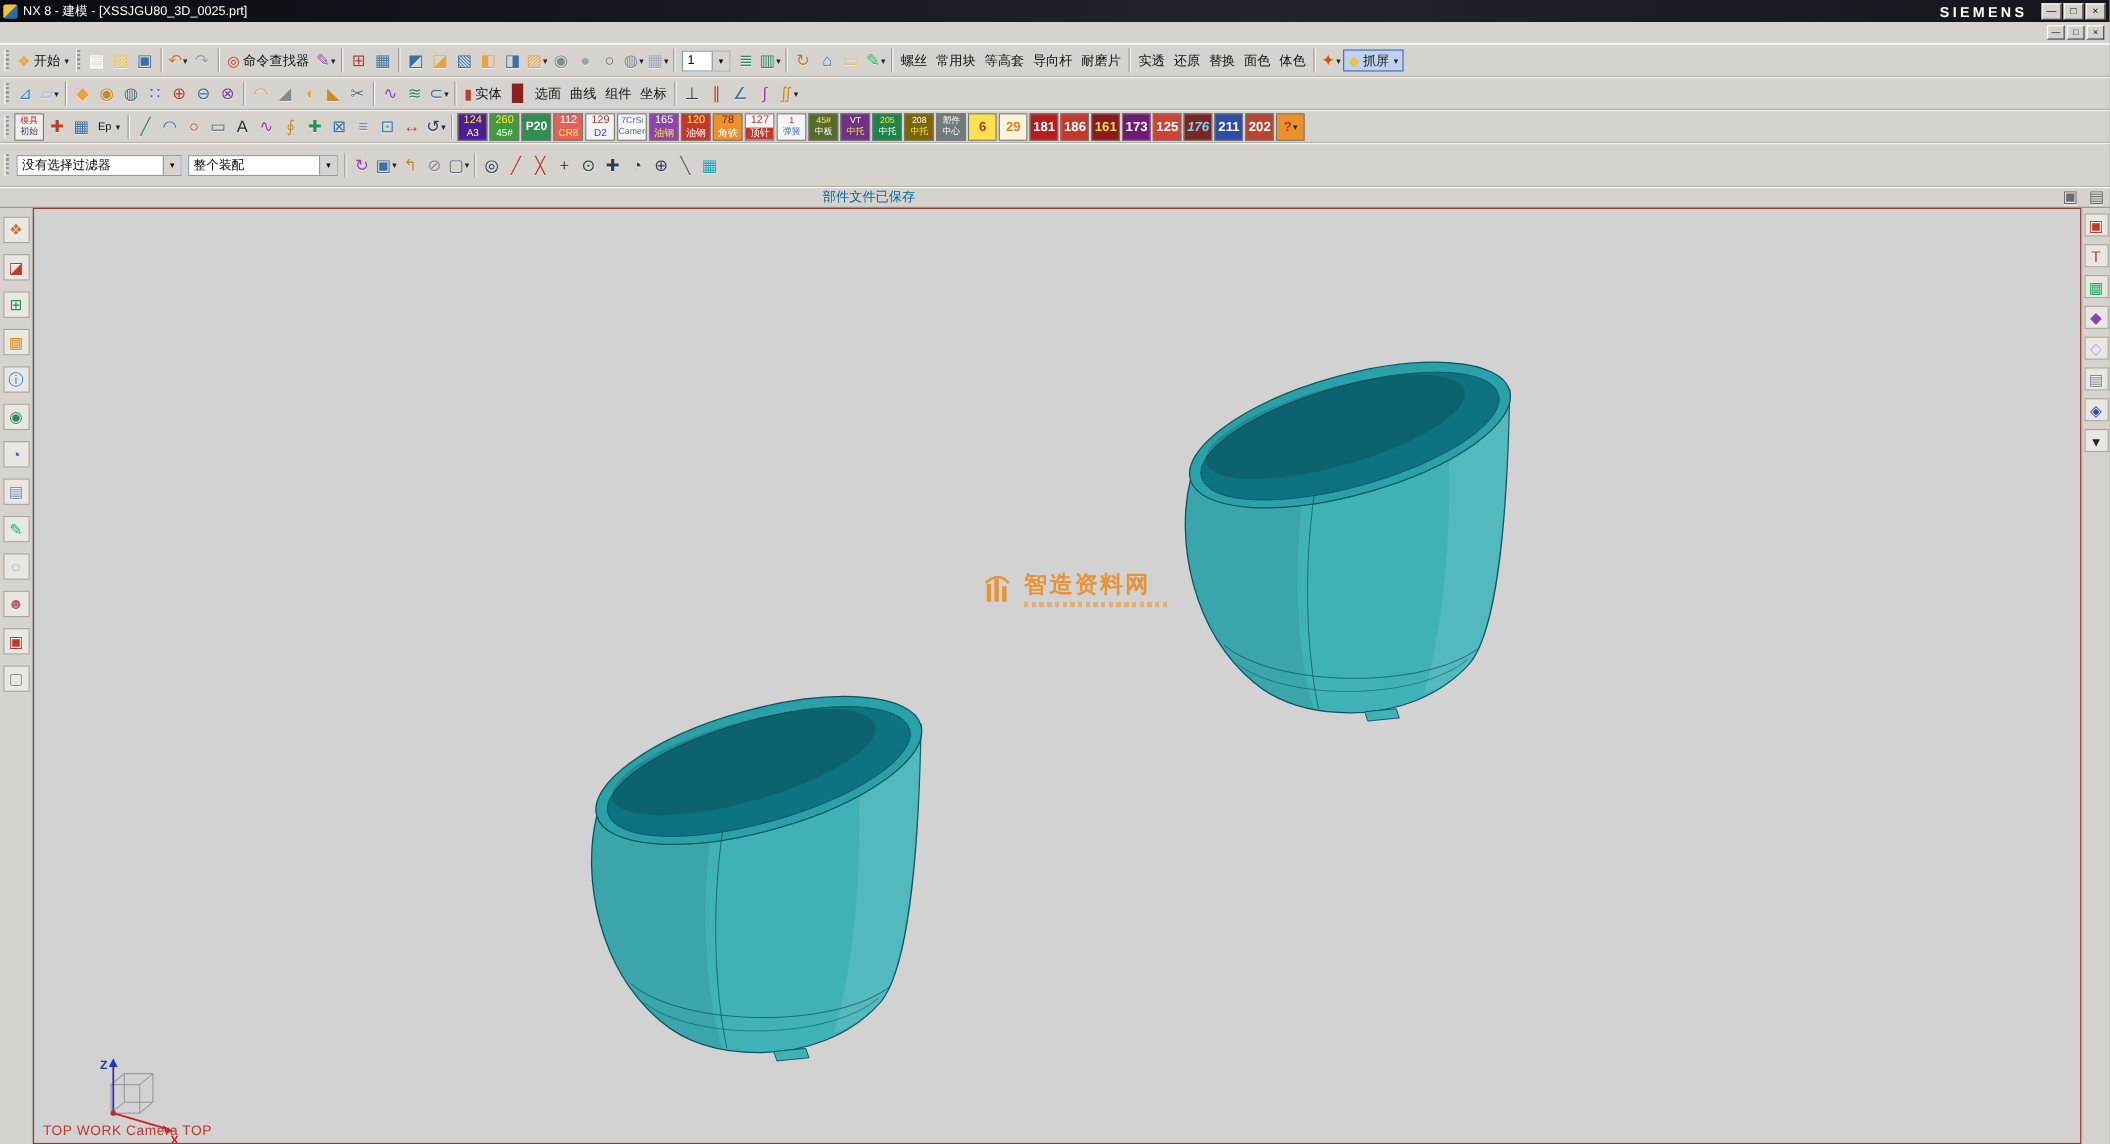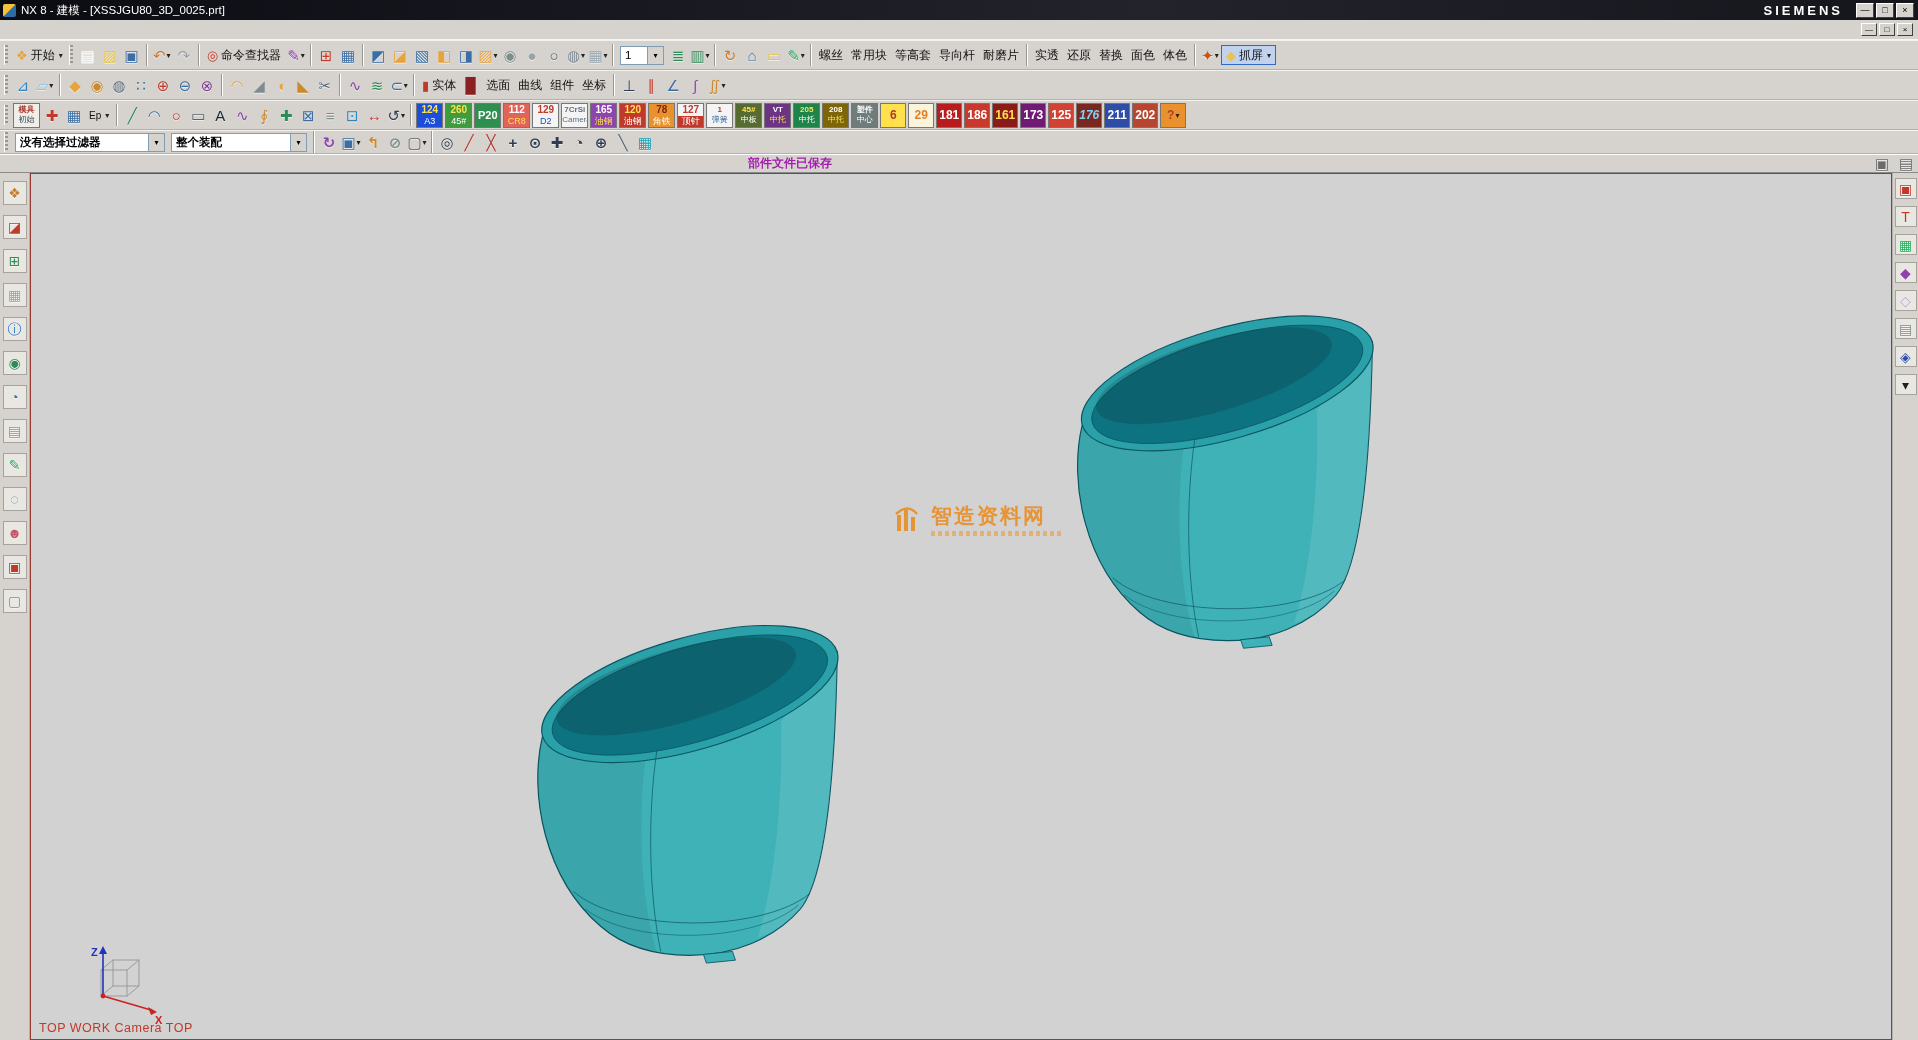--- a/index.html
+++ b/index.html
@@ -17,44 +17,44 @@
 .winbtn{width:18px;height:15px;background:#D6D3CE;border:1px solid;border-color:#ffffff #404040 #404040 #ffffff;color:#000;font-size:9px;line-height:1;display:inline-flex;align-items:center;justify-content:center;}
 .winbtn.sm{width:16px;height:13px;font-size:8px;}
 
 
 .menubar{height:20px;display:flex;align-items:center;padding:0 4px;background:#D6D3CE;border-bottom:1px solid #f7f5f1;flex:0 0 auto;}
 .menus{display:inline-flex;align-items:center;}
 
 
 .toolbar{display:flex;align-items:center;padding:0 2px;background:#D6D3CE;border-top:1px solid #f4f2ee;border-bottom:1px solid #b4b1aa;flex:0 0 auto;overflow:hidden;white-space:nowrap;}
 .row1,.row2,.row3{height:30px;}
-.selbar{height:24px;font-weight:bold;}
+.selbar{height:40px;}
 .grip{width:4px;height:20px;margin:0 4px 0 2px;background:repeating-linear-gradient(180deg,#9a978f 0 2px,#d6d3ce 2px 4px);border-left:1px solid #fff;flex:0 0 auto;}
 .sep{width:2px;height:22px;margin:0 3px;border-left:1px solid #9a978f;border-right:1px solid #ffffff;flex:0 0 auto;}
 .tbi{min-width:22px;height:22px;display:inline-flex;align-items:center;justify-content:center;flex:0 0 auto;}
 .tbi .glyph{font-size:15px;line-height:1;text-shadow:0 1px 0 rgba(255,255,255,.55);}
 .dd{font-size:8px;color:#222;margin-left:1px;}
 .tbtn{display:inline-flex;align-items:center;height:20px;padding:0 4px;gap:3px;color:#111;flex:0 0 auto;}
 .tbtn .bglyph{font-size:13px;line-height:1;}
 .tbtn .blabel{font-size:12px;}
 .tbtn.small .blabel{font-size:10px;}
 .tbtn.hl{border:1px solid #316AC5;background:#C1D2EE;}
 .combo{display:inline-flex;align-items:center;height:19px;background:#fff;border:1px solid #7F9DB9;margin:0 3px;flex:0 0 auto;}
 .combo-val{flex:1;padding:0 4px;font-size:11.5px;color:#000;white-space:nowrap;overflow:hidden;}
 .combo-dd{width:16px;height:100%;background:#D6D3CE;border-left:1px solid #7F9DB9;display:inline-flex;align-items:center;justify-content:center;font-size:8px;}
 .mat{width:27px;height:25px;display:inline-flex;flex-direction:column;justify-content:center;text-align:center;border:1px solid #777;margin:0 1px;overflow:hidden;background:#eee;flex:0 0 auto;}
-.mat-top{font-size:10px;font-weight:bold;line-height:12px;}
+.mat-top{font-size:10px;font-weight:normal;line-height:12px;}
 .mat-bot{font-size:9px;line-height:11px;}
 .mat.tiny .mat-top,.mat.tiny .mat-bot{font-size:8px;line-height:10px;}
 .mat-one{font-size:11px;font-weight:bold;line-height:23px;}
 .num{min-width:26px;height:25px;display:inline-flex;align-items:center;justify-content:center;font-size:12px;font-weight:bold;border:1px solid #777;margin:0 1px;flex:0 0 auto;}
 
 
 .promptbar{height:19px;display:flex;align-items:center;background:#D6D3CE;border-top:1px solid #fff;border-bottom:1px solid #8a8a8a;flex:0 0 auto;}
-.prompt-text{margin-left:39%;font-weight:bold;color:#a21caf;}
+.prompt-text{margin-left:39%;font-weight:normal;color:#0369a1;}
 
 
 .main{flex:1;display:flex;min-height:0;}
 .leftbar{width:30px;background:#D6D3CE;display:flex;flex-direction:column;align-items:center;padding-top:8px;gap:10px;border-right:1px solid #b4b1aa;flex:0 0 auto;}
 .rightbar{width:26px;background:#D6D3CE;display:flex;flex-direction:column;align-items:center;padding-top:5px;gap:7px;border-left:1px solid #b4b1aa;flex:0 0 auto;}
 .sbi{width:24px;height:24px;border:1px solid #a6a39c;background:#E9E7E2;display:inline-flex;align-items:center;justify-content:center;}
 .sbi .glyph{font-size:14px;line-height:1;}
 .rightbar .sbi{width:21px;height:21px;}
 .viewport{flex:1;position:relative;background:#D2D2D2;border:1px solid #99392F;overflow:hidden;}
 .cups-svg{position:absolute;inset:0;width:100%;height:100%;}
@@ -439,21 +439,21 @@
         <span class="glyph" style="color: rgb(46, 134, 193);">⊡</span>
       </span>
       <span class="tbi">
         <span class="glyph" style="color: rgb(192, 57, 43);">↔</span>
       </span>
       <span class="tbi">
         <span class="glyph" style="color: rgb(44, 62, 80);">↺</span>
         <span class="dd">▾</span>
       </span>
       <span class="sep"></span>
-      <span class="mat" style="background: #1d4ed8;">
+      <span class="mat" style="background: #4c1d95;">
         <span class="mat-top" style="color: rgb(255, 225, 77);">124</span>
         <span class="mat-bot" style="color: rgb(255, 255, 255);">A3</span>
       </span>
       <span class="mat" style="background: rgb(62, 155, 62);">
         <span class="mat-top" style="color: rgb(255, 225, 77);">260</span>
         <span class="mat-bot" style="color: rgb(255, 255, 255);">45#</span>
       </span>
       <span class="mat" style="background: rgb(47, 143, 78);">
         <span class="mat-one" style="color: rgb(255, 255, 255);">P20</span>
       </span>

